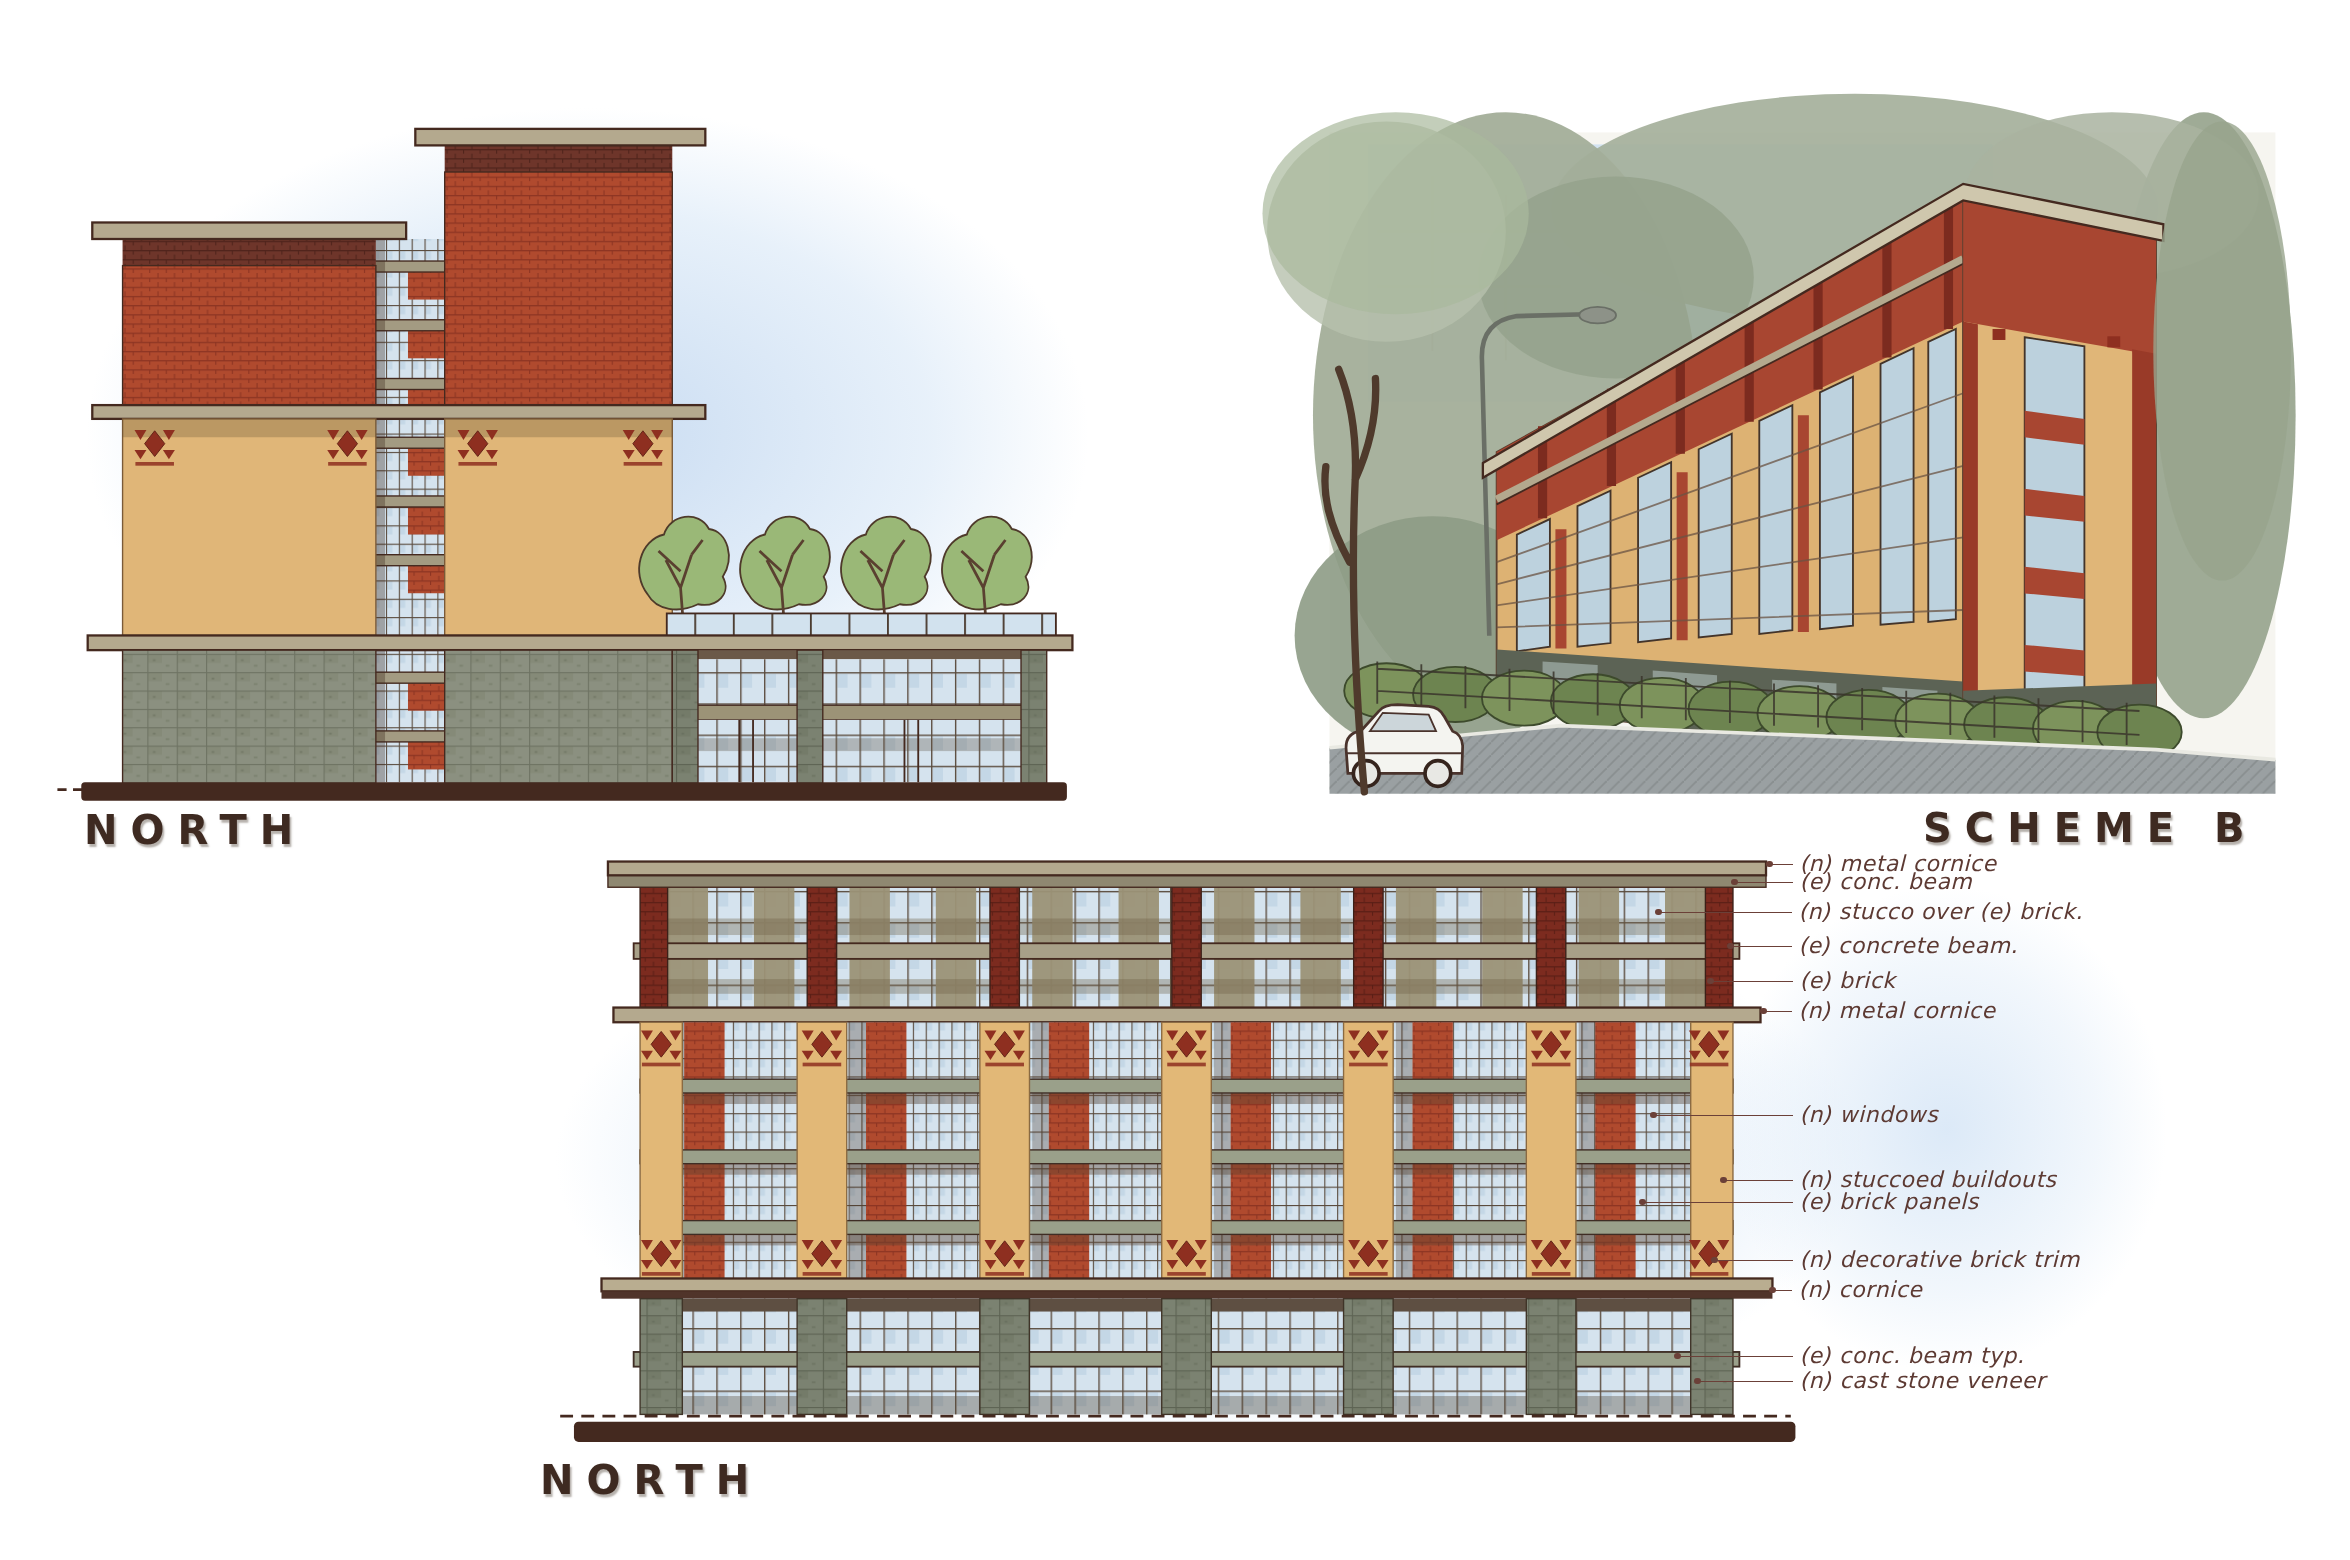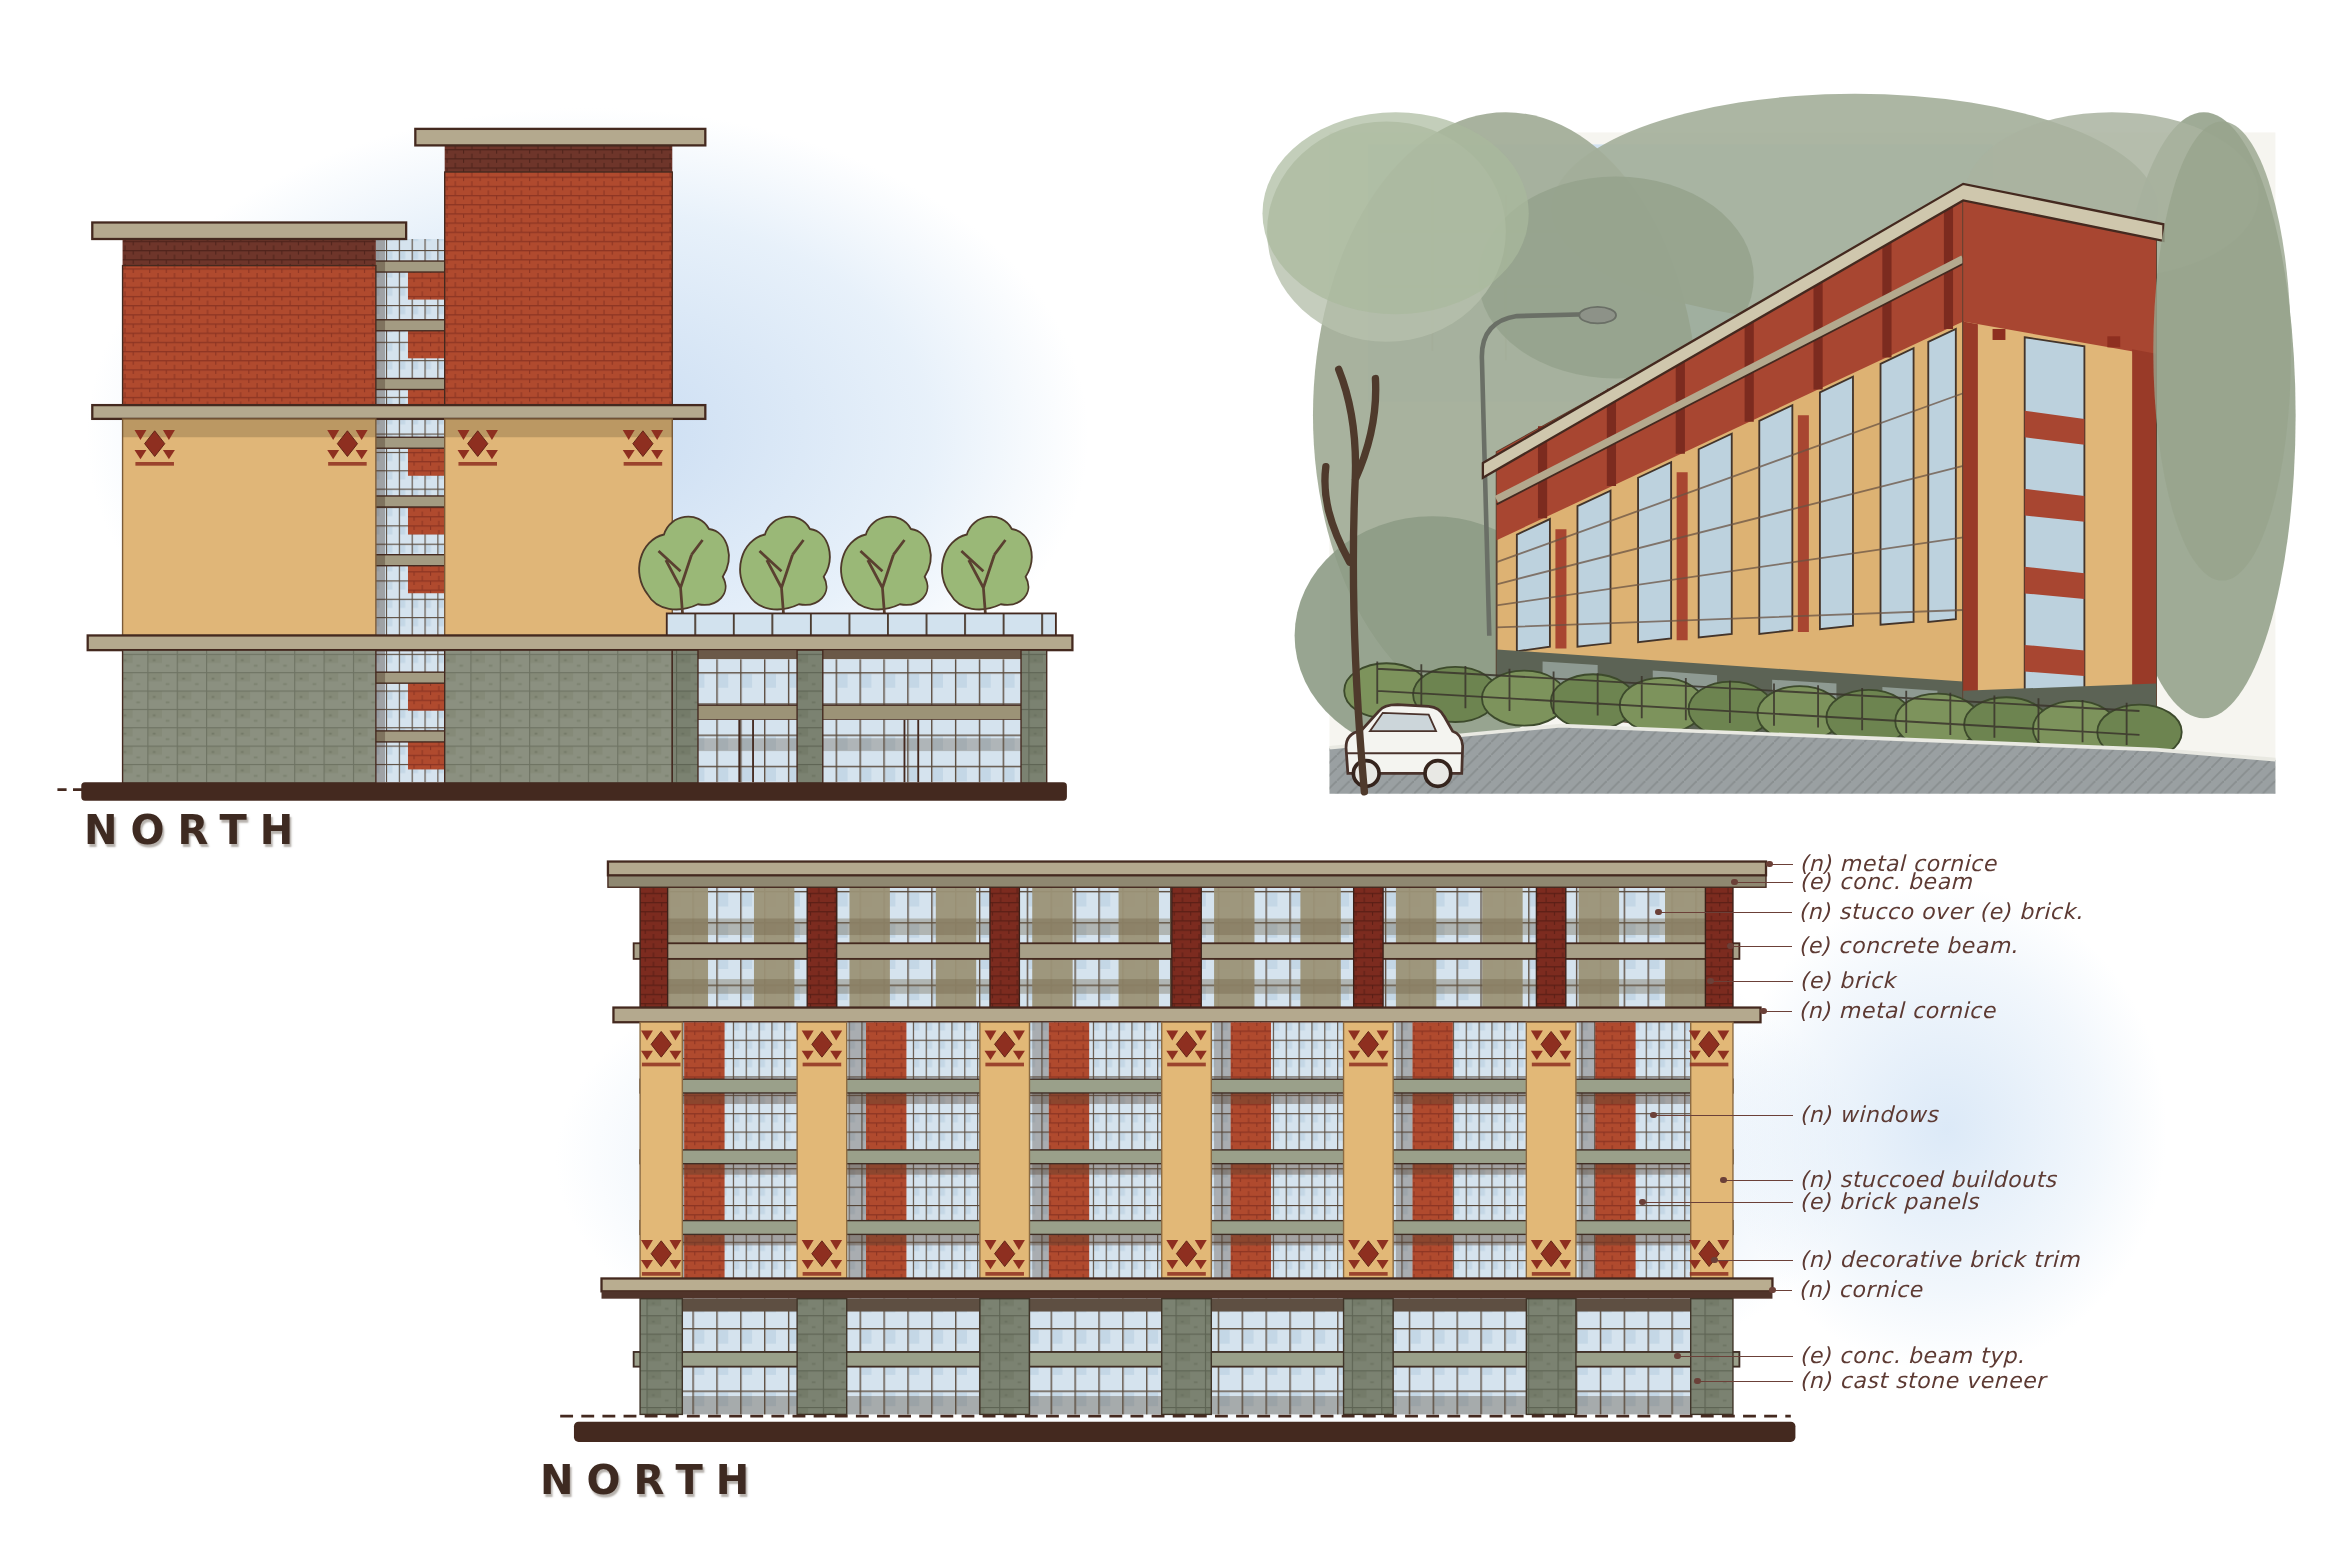--- a/index.html
+++ b/index.html
@@ -400,20 +400,21 @@
         <rect x="1463" y="1362" width="54" height="126"></rect>
         <rect x="1662" y="1362" width="54" height="126"></rect>
         <rect x="1841" y="1362" width="46" height="126"></rect>
       </g>
       <path d="M610,1490 H1950" stroke="#44291f" stroke-width="3" stroke-dasharray="14 9"></path>
       <rect x="625" y="1496" width="1330" height="22" rx="5" fill="#44291f"></rect>
     </g>
   </svg>
 
   <div class="title" style="left:84px;top:759px;">NORTH</div>
+  <div class="title" style="left:1923px;top:757px;">SCHEME B</div>
   <div class="title" style="left:540px;top:1409px;">NORTH</div>
 
   <div>
     <div class="anno" style="left:1769px;top:805px;">
       <span class="leader" style="width:24px;"></span>
       <span class="anno-label">(n) metal cornice</span>
     </div>
     <div class="anno" style="left:1734px;top:823px;">
       <span class="leader" style="width:59px;"></span>
       <span class="anno-label">(e) conc. beam</span>

